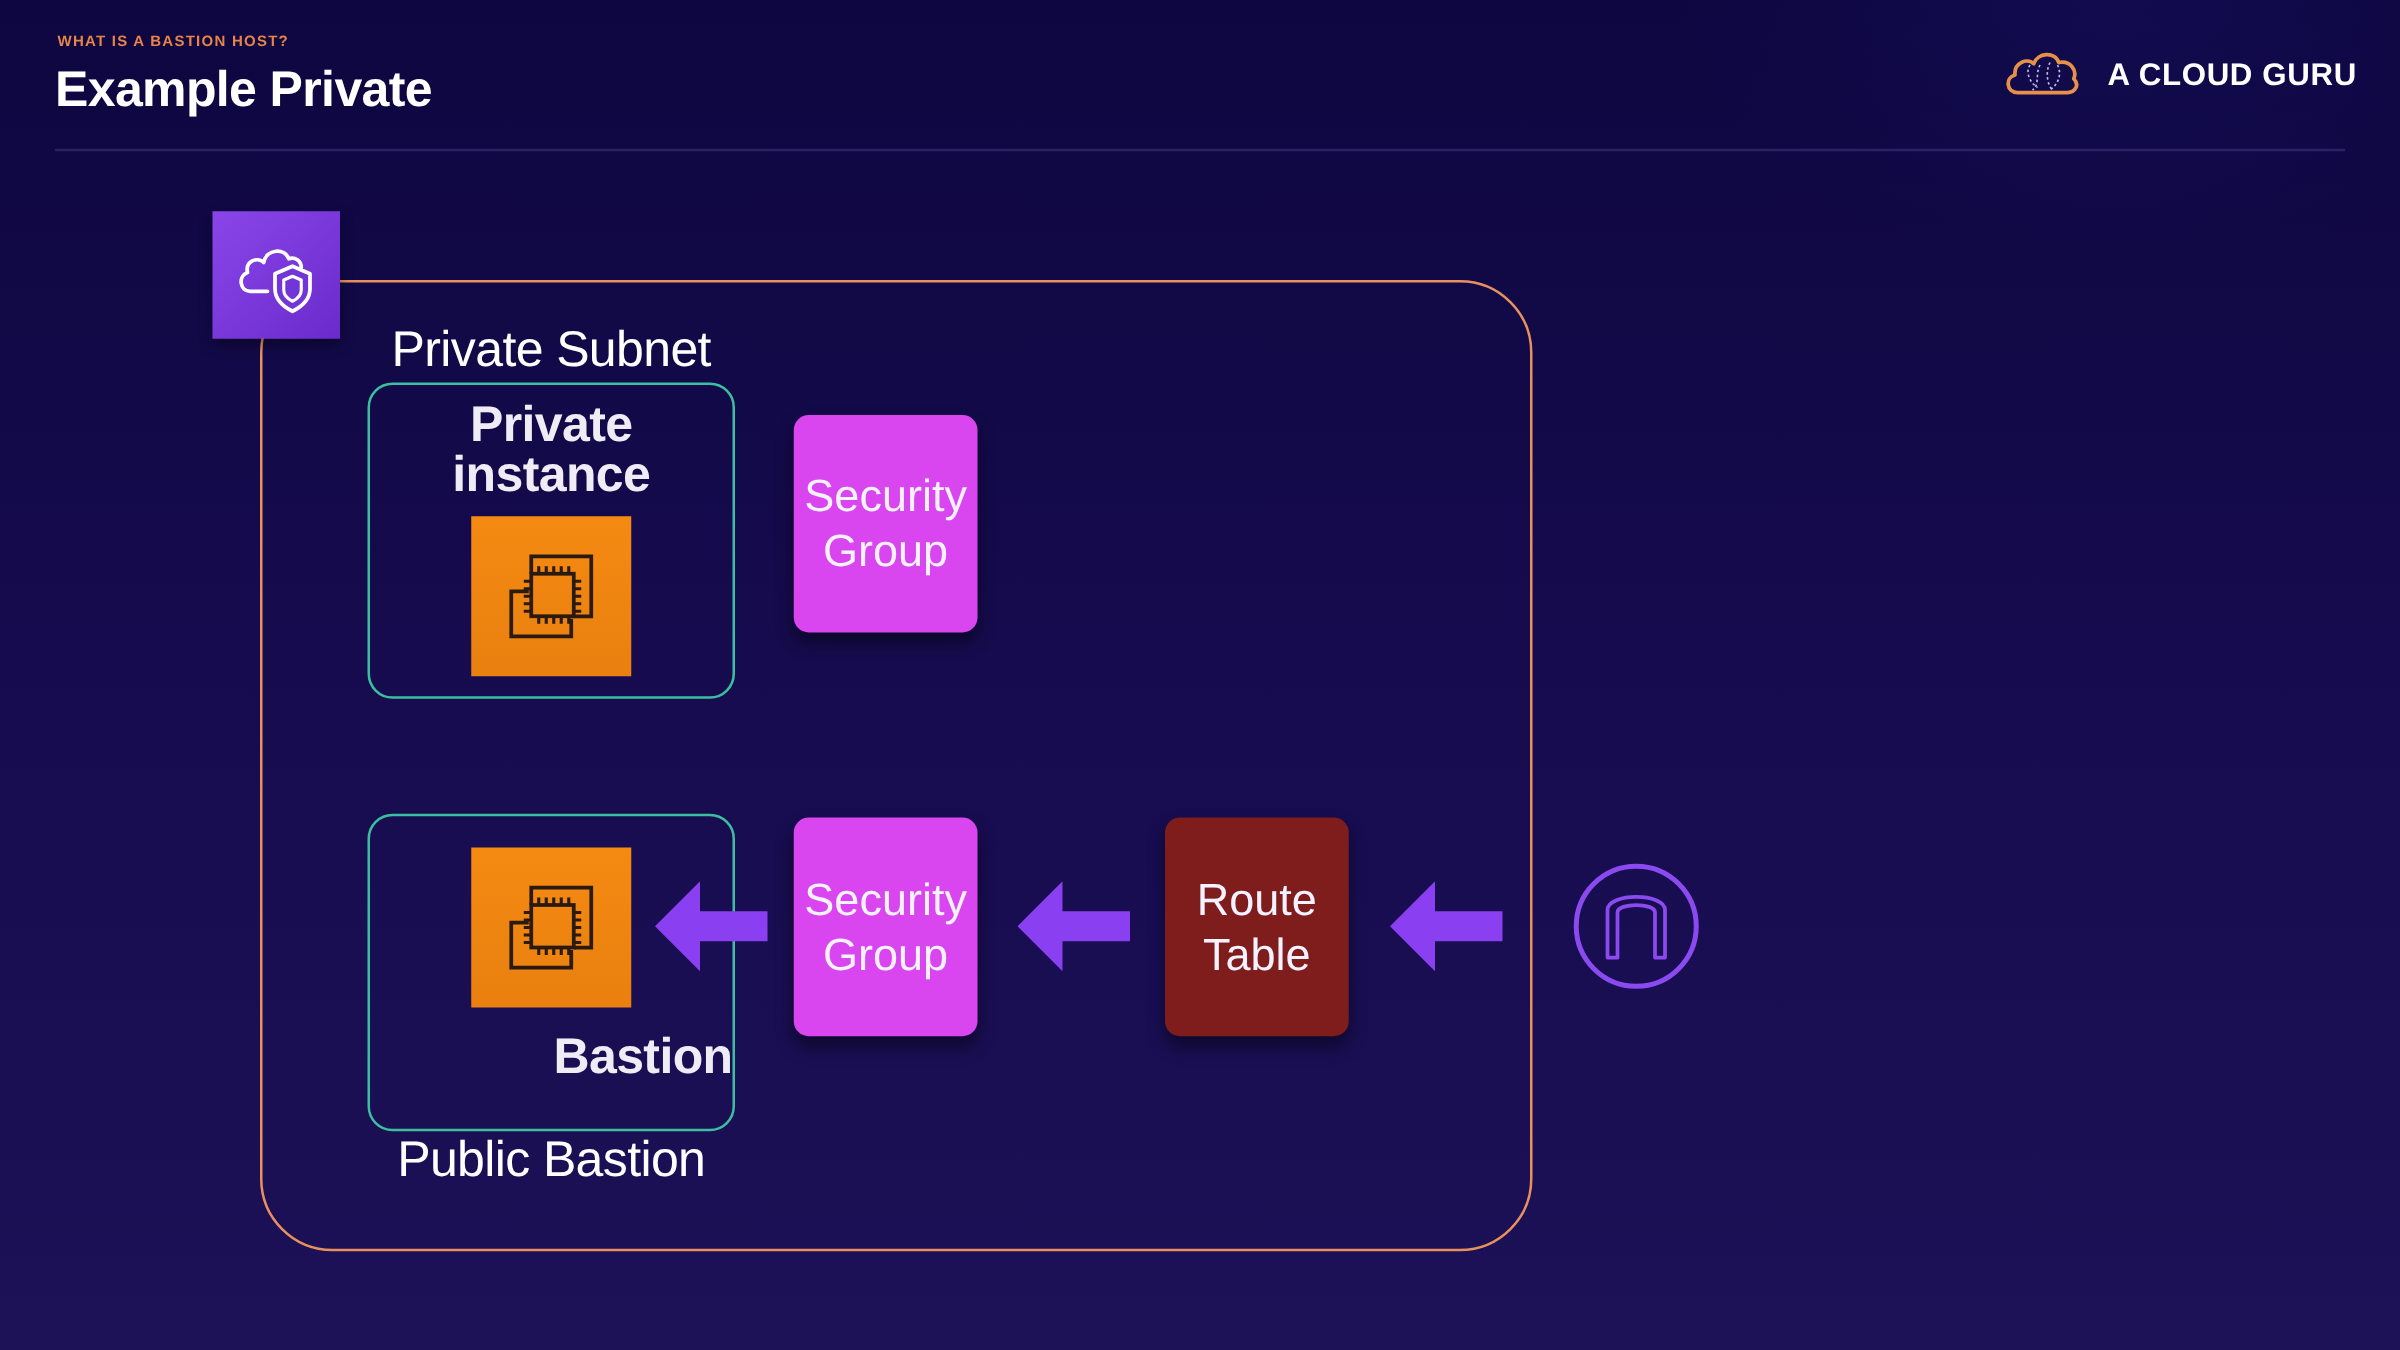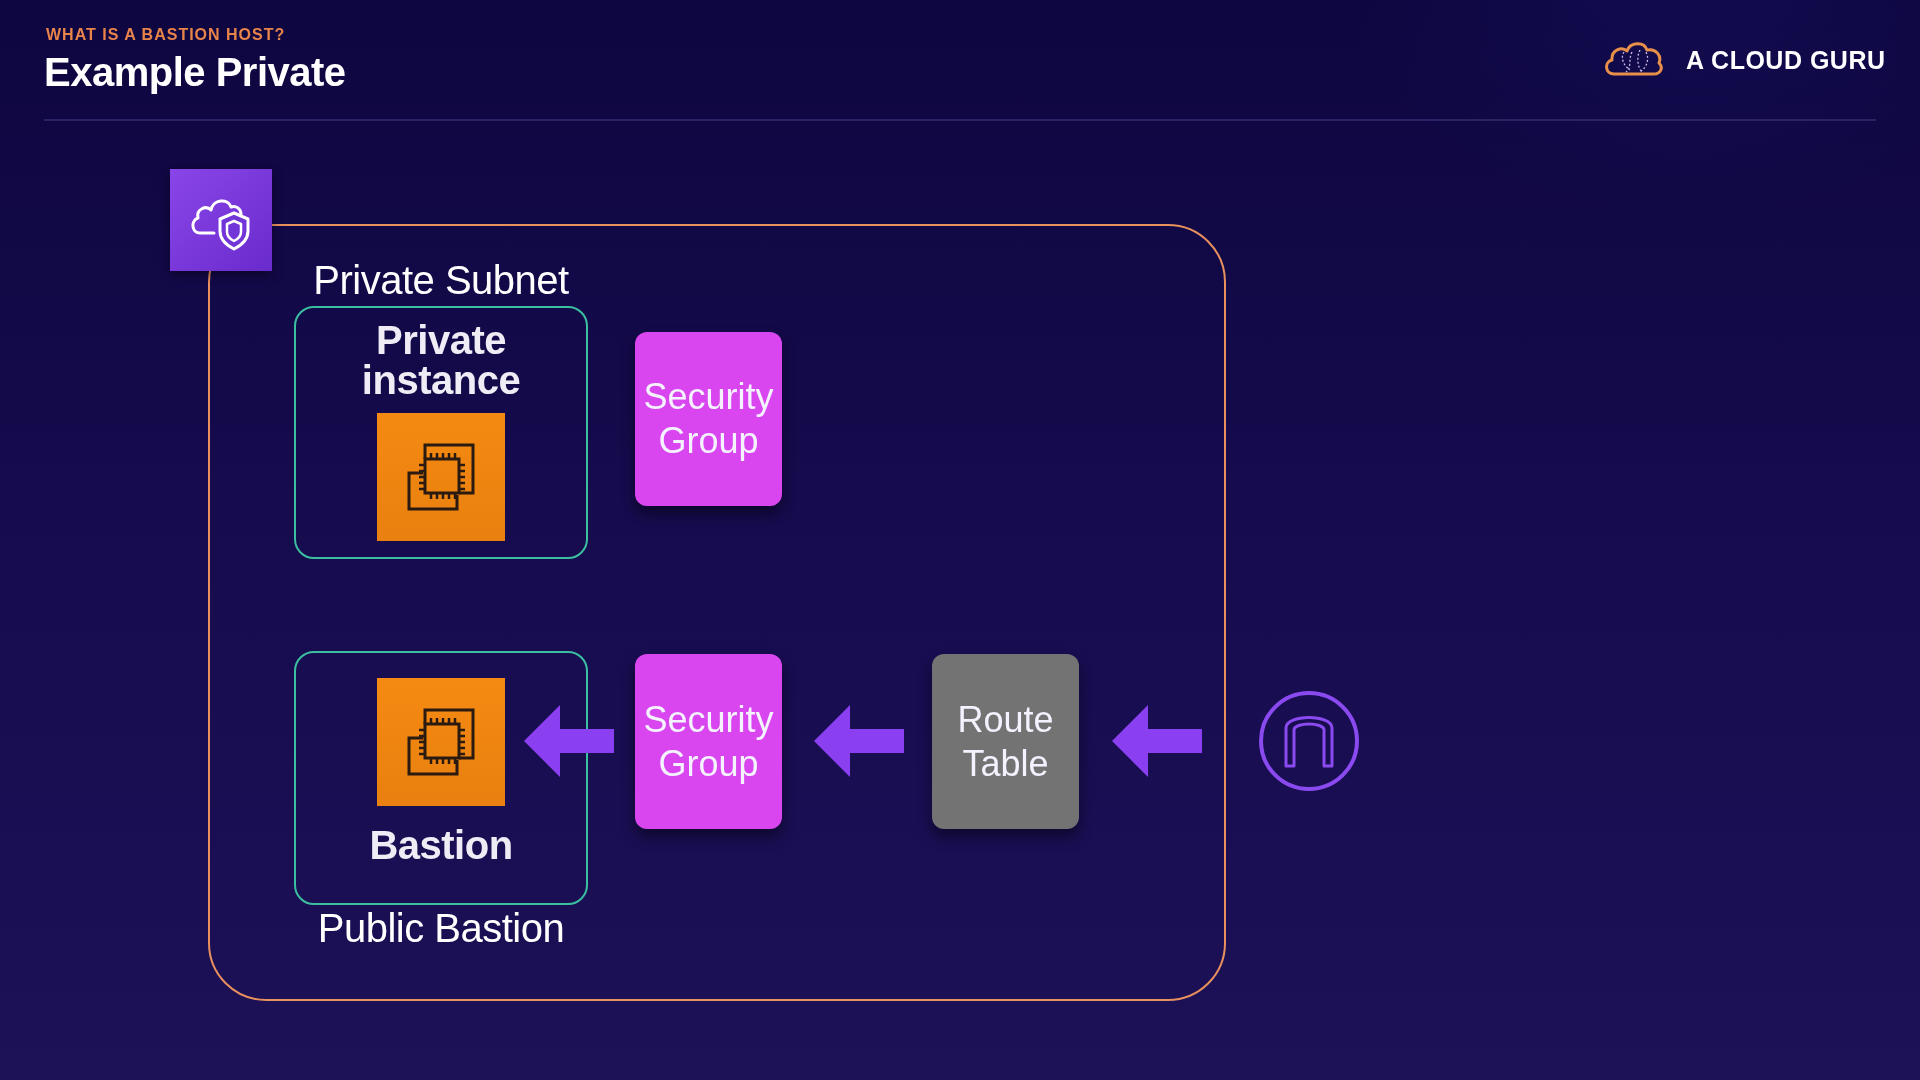--- a/index.html
+++ b/index.html
@@ -1,34 +1,34 @@
 <!DOCTYPE html>
 <html><head>
 <meta charset="utf-8">
 <style>
   html,body{margin:0;padding:0;}
   body{width:1920px;height:1080px;overflow:hidden;position:relative;
     background:linear-gradient(180deg,#0e0640 0%,#150b4d 45%,#1d1157 100%);
     font-family:"Liberation Sans",sans-serif;color:#fff;}
   .glow{position:absolute;right:-120px;top:-260px;width:700px;height:480px;border-radius:50%;
     background:radial-gradient(ellipse at center,rgba(20,16,90,0.6) 0%,rgba(20,16,90,0) 70%);}
-  .eyebrow{position:absolute;left:46px;top:26px;font-size:16px;font-weight:bold;letter-spacing:1px;color:#e8834a;}
+  .eyebrow{position:absolute;left:46px;top:26px;font-size:12px;font-weight:bold;letter-spacing:1px;color:#e8834a;}
   .title{position:absolute;left:44px;top:50px;font-size:40px;font-weight:bold;letter-spacing:-0.5px;color:#fff;}
   .hline{position:absolute;left:44px;right:44px;top:119px;height:2px;background:#2b2266;}
   .logo{position:absolute;left:1602px;top:38px;display:flex;align-items:center;gap:22px;}
   .logo-text{font-size:25px;font-weight:bold;letter-spacing:0.5px;color:#fff;}
   .vpc{position:absolute;left:208px;top:224px;width:1018px;height:777px;border:2px solid #e8905e;border-radius:58px;box-sizing:border-box;}
   .vpc-icon{position:absolute;left:170px;top:169px;width:102px;height:102px;background:linear-gradient(135deg,#8a45e8,#6a2bcc);display:flex;align-items:center;justify-content:center;box-shadow:0 4px 10px rgba(0,0,0,0.4);}
   .label-big{position:absolute;font-size:40px;font-weight:normal;letter-spacing:-0.5px;text-align:center;color:#fff;}
   .subnet{position:absolute;left:294px;width:294px;border:2px solid #3bbfa0;border-radius:20px;box-sizing:border-box;}
   .ec2{position:absolute;width:128px;height:128px;background:linear-gradient(180deg,#f58a12,#e9800f);display:flex;align-items:center;justify-content:center;}
   .inst-label{position:absolute;left:0;right:0;text-align:center;font-weight:bold;font-size:40px;line-height:40px;letter-spacing:-0.5px;color:#f0ecf5;}
   .box{position:absolute;width:147px;border-radius:12px;display:flex;align-items:center;justify-content:center;text-align:center;font-size:36px;line-height:44px;color:#f4f2ff;box-shadow:0 8px 14px rgba(0,0,0,0.45);}
   .sg{background:#d946ef;}
-  .rt{background:#737373;}
+  .rt{background:#7f1d1d;}
   .arrow{position:absolute;}
 </style>
 </head>
 <body>
 
 <div class="glow"></div>
 
 <div class="eyebrow">WHAT IS A BASTION HOST?</div>
 <div class="title">Example Private</div>
 <div class="hline"></div>
@@ -85,21 +85,21 @@
       <path d="M22 36 H8 V72 H56 V58" fill="none" stroke="#2a1a10" stroke-width="3"></path>
       <rect x="24" y="22" width="34" height="34" fill="none" stroke="#2a1a10" stroke-width="3"></rect>
       <g stroke="#2a1a10" stroke-width="2.5">
         <path d="M30 16 V22 M36 16 V22 M42 16 V22 M48 16 V22 M54 16 V22"></path>
         <path d="M30 56 V62 M36 56 V62 M42 56 V62 M48 56 V62 M54 56 V62"></path>
         <path d="M18 28 H24 M18 34 H24 M18 40 H24 M18 46 H24 M18 52 H24"></path>
         <path d="M58 28 H64 M58 34 H64 M58 40 H64 M58 46 H64 M58 52 H64"></path>
       </g>
     </svg>
   </div>
-  <div class="inst-label" style="top:172px;">Bastion</div>
+  <div class="inst-label" style="top:172px;text-align:right;">Bastion</div>
 </div>
 <div class="label-big" style="left:294px;width:294px;top:906px;">Public Bastion</div>
 
 <div class="box sg" style="left:635px;top:654px;height:175px;">
   <div>
     <div>Security</div>
     <div>Group</div>
   </div>
 </div>
 

